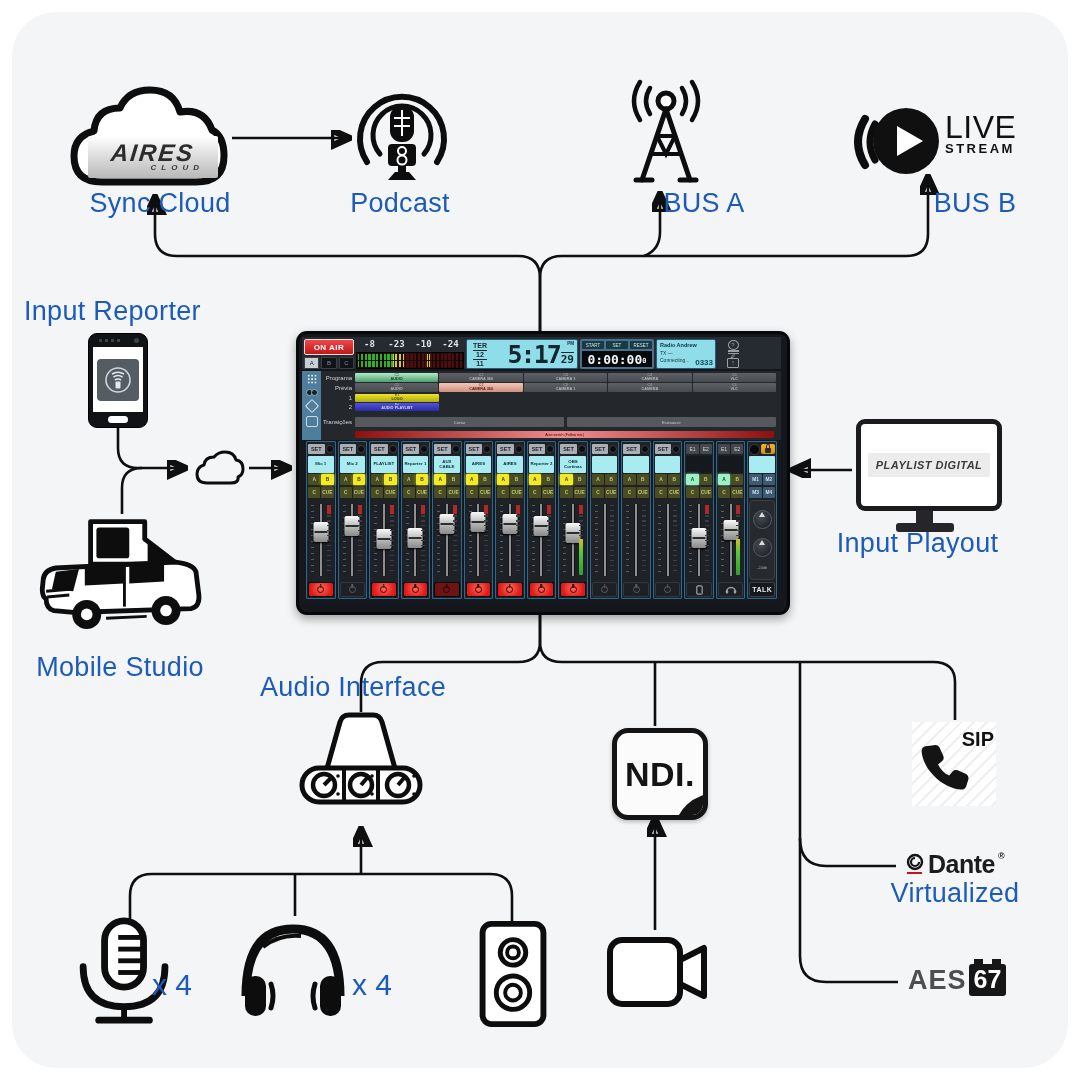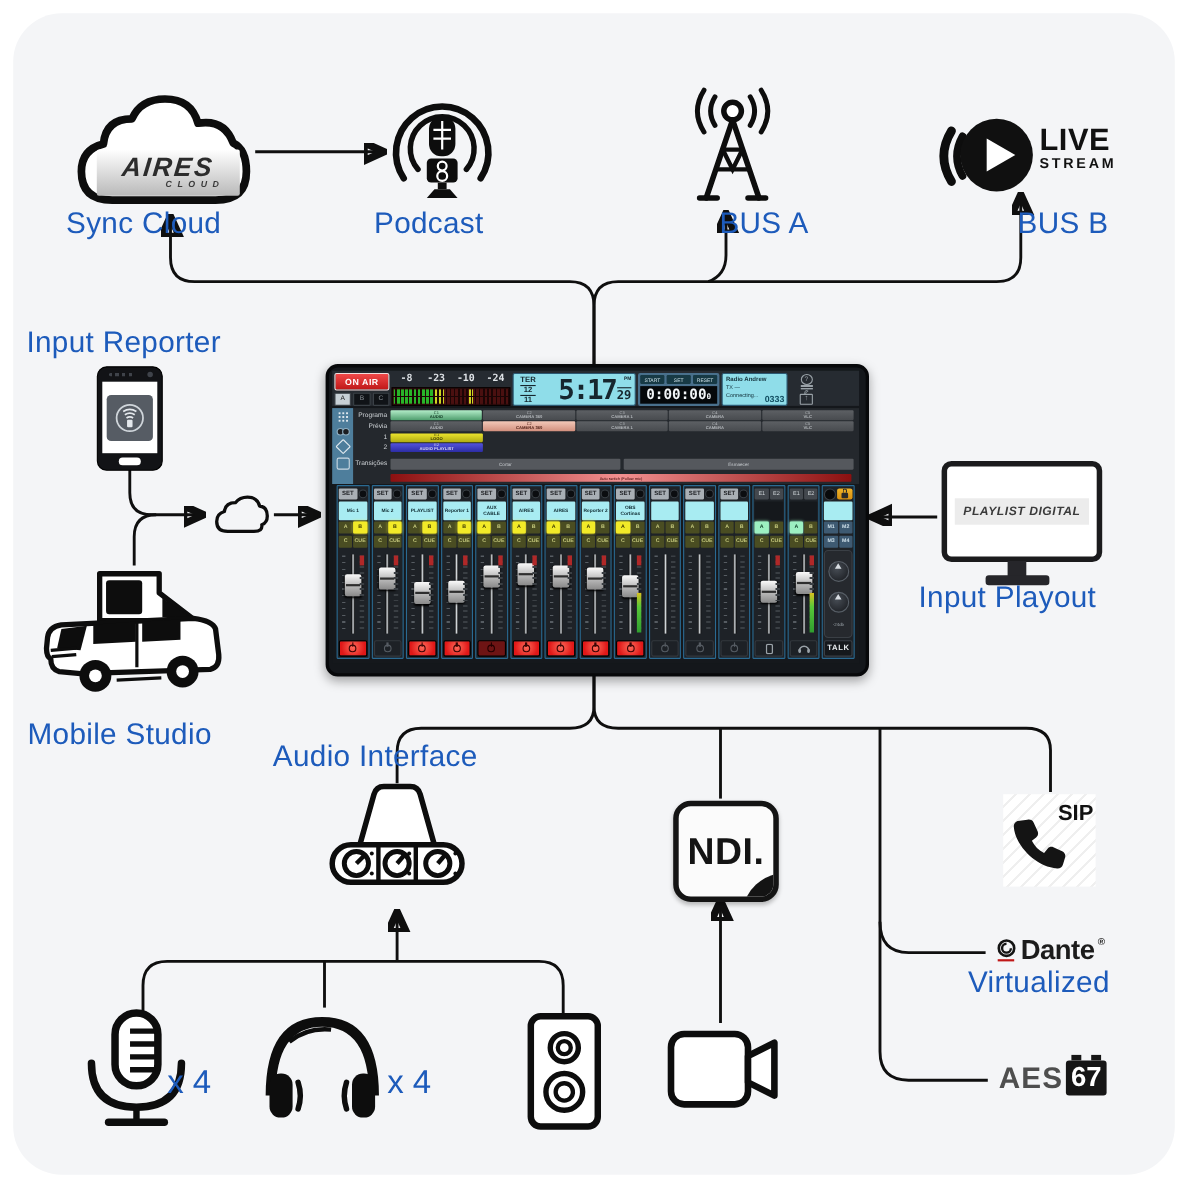--- a/index.html
+++ b/index.html
@@ -1,33 +1,33 @@
 <!DOCTYPE html>
 <html><head>
 <meta charset="utf-8">
 <style>
   html,body{margin:0;padding:0;background:#fff;}
   body{width:1080px;height:1080px;position:relative;overflow:hidden;font-family:"Liberation Sans",sans-serif;}
   .card{position:absolute;inset:12px;background:#f4f5f7;border-radius:44px;}
   .abs{position:absolute;}
   .nlabel{position:absolute;color:#1d5bbb;font-size:27px;font-weight:500;letter-spacing:.3px;white-space:nowrap;}
-  .center{}
+  .center{text-align:center;}
   svg{display:block;}
   #wires{position:absolute;left:0;top:0;pointer-events:none;}
   #wires path{fill:none;stroke:#0f0f0f;stroke-width:2.6;}
 
   
   .aires-logo{position:absolute;left:88px;top:136px;width:130px;height:42px;background:linear-gradient(180deg,#ffffff,#b9b9b9);display:flex;flex-direction:column;align-items:center;justify-content:center;border-radius:2px;}
   .aires-logo .l1{font-size:24px;font-weight:700;font-style:italic;color:#2c2c2c;letter-spacing:2px;transform:skewX(-6deg);line-height:20px;}
   .aires-logo .l2{font-size:8px;font-weight:700;font-style:italic;color:#3a3a3a;letter-spacing:5px;align-self:flex-end;margin-right:14px;}
   .live-wrap{position:absolute;left:845px;top:103px;width:170px;height:78px;}
   .live-circle{position:absolute;left:28px;top:5px;width:66px;height:66px;border-radius:50%;background:#101010;}
   .live-circle .tri{position:absolute;left:24px;top:18px;width:0;height:0;border-left:26px solid #fff;border-top:15px solid transparent;border-bottom:15px solid transparent;}
   .live-text{position:absolute;left:100px;top:10px;color:#111;}
-  .live-text .l1{font-size:28px;font-weight:700;letter-spacing:.5px;line-height:28px;}
+  .live-text .l1{font-size:32px;font-weight:400;letter-spacing:.5px;line-height:28px;text-align:right;}
   .live-text .l2{font-size:13px;font-weight:800;letter-spacing:2.5px;line-height:15px;}
 
   
   .phone{position:absolute;left:88px;top:333px;width:58px;height:93px;background:#121316;border-radius:9px;border:1px solid #000;}
   .phone .scr{position:absolute;left:4px;top:13px;right:4px;bottom:15px;background:#fff;}
   .phone .app{position:absolute;left:50%;top:50%;transform:translate(-50%,-50%);width:42px;height:42px;background:#565c64;border-radius:4px;display:flex;align-items:center;justify-content:center;}
   .phone .dots{position:absolute;left:10px;top:5px;width:22px;height:3px;background:repeating-linear-gradient(90deg,#3f434a 0 3px,transparent 3px 6px);border-radius:2px;}
   .phone .cam{position:absolute;right:8px;top:4px;width:5px;height:5px;border-radius:50%;background:#3f434a;}
   .phone .home{position:absolute;left:50%;bottom:4px;transform:translateX(-50%);width:20px;height:7px;background:#fff;border-radius:4px;}
   .monitor{position:absolute;left:856px;top:419px;width:138px;height:104px;}

